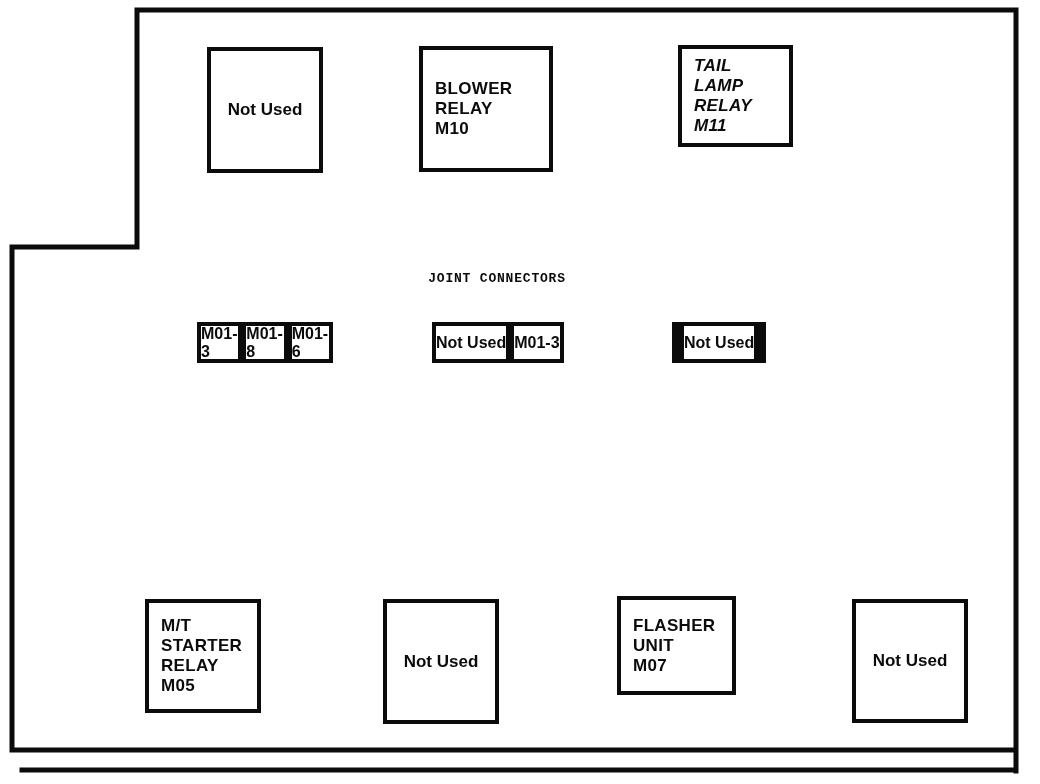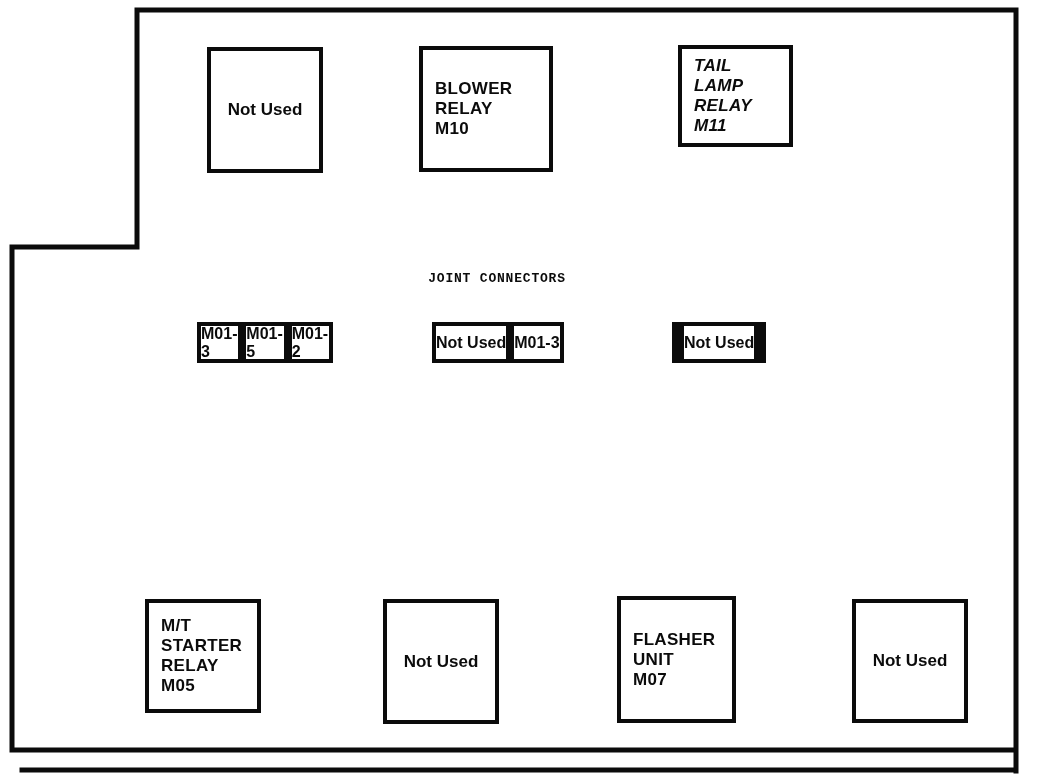--- a/index.html
+++ b/index.html
@@ -94,22 +94,22 @@
     <span class="label multiline">TAIL
 LAMP
 RELAY
 M11</span>
   </div>
 
   <div class="section-title" style="left:347px; top:271px; width:300px;">JOINT CONNECTORS</div>
 
   <div class="stack" style="left:197px; top:322px; width:136px;">
     <div class="stack-cell">M01-3</div>
-    <div class="stack-cell">M01-5</div>
-    <div class="stack-cell">M01-2</div>
+    <div class="stack-cell">M01-8</div>
+    <div class="stack-cell">M01-6</div>
   </div>
 
   <div class="stack" style="left:432px; top:322px; width:136px;">
     <div class="stack-cell">Not Used</div>
     <div class="stack-cell">M01-3</div>
   </div>
 
   <div class="stack" style="left:672px; top:322px; width:137px;">
     <div class="stack-cell"></div>
     <div class="stack-cell">Not Used</div>
@@ -120,21 +120,21 @@
     <span class="label multiline">M/T
 STARTER
 RELAY
 M05</span>
   </div>
 
   <div class="box centered" style="left:383px; top:599px; width:116px; height:125px;">
     <span class="label">Not Used</span>
   </div>
 
-  <div class="box" style="left:617px; top:596px; width:119px; height:127px;">
+  <div class="box" style="left:617px; top:596px; width:119px; height:99px;">
     <span class="label multiline">FLASHER
 UNIT
 M07</span>
   </div>
 
   <div class="box centered" style="left:852px; top:599px; width:116px; height:124px;">
     <span class="label">Not Used</span>
   </div>
 
 </div>

